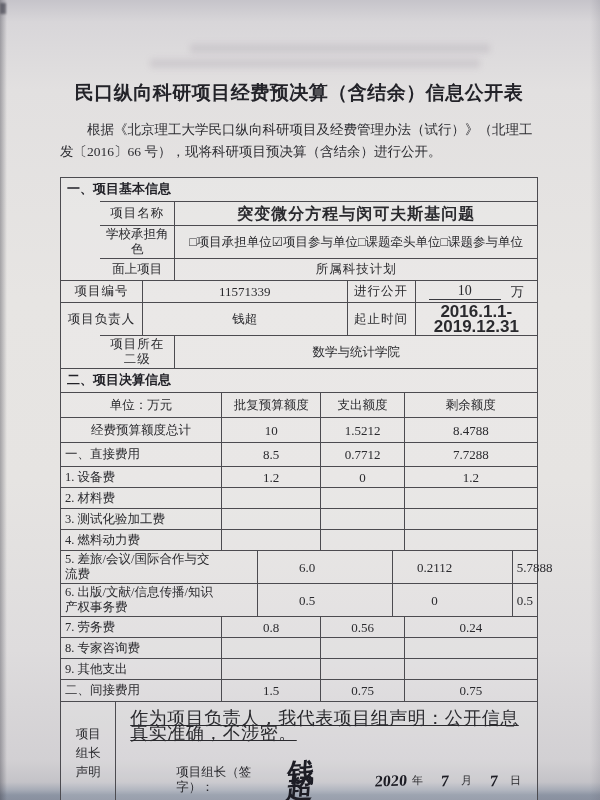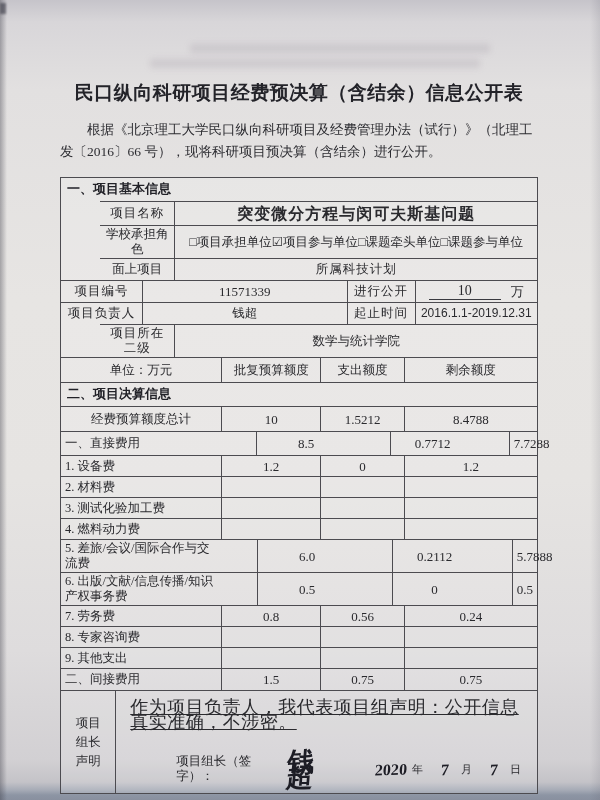--- a/index.html
+++ b/index.html
@@ -49,21 +49,21 @@
   .g-basic2{grid-template-columns:17% auto;min-height:21px;margin-left:39px;}
   .g-dec{grid-template-columns:33.6% 20.9% 17.5% auto;min-height:20px;}
   .g-dech{min-height:24px;}
   .g-dect{min-height:24px;}
   .g-dec2{min-height:32px;gap:36px;}
   .g-decl{grid-template-columns:11.4% auto;min-height:102px;}
 
   .label{letter-spacing:1px;}
   .proj-name{font-size:16px;font-weight:bold;letter-spacing:1px;min-height:23px;}
   .mono-num{font-size:13px;}
-  .bold-sans{font-family:"Liberation Sans","DejaVu Sans",sans-serif;font-weight:normal;font-size:12px;text-align:right;}
+  .bold-sans{font-family:"Liberation Sans","DejaVu Sans",sans-serif;font-weight:bold;font-size:17px;}
   .uline{display:inline-block;min-width:72px;border-bottom:1px solid #3a3a40;
     text-align:center;padding-bottom:1px;font-size:14px;}
   .unit{margin-left:10px;font-size:13px;}
 
   .decl-label{flex-direction:column;justify-content:center;line-height:19px;font-size:12.5px;}
   .decl-body{display:block;padding:9px 10px 6px 14px;text-align:left;}
   .statement{font-size:18px;letter-spacing:.5px;text-decoration:underline;}
   .sig-line{margin-top:24px;display:flex;align-items:center;padding-left:46px;}
   .sig-label{font-size:12.5px;}
   .hw{display:inline-block;font-weight:700;transform:skewX(-6deg) rotate(-2deg);color:#1d1d25;}
@@ -125,39 +125,39 @@
         <div class="cell">钱超</div>
         <div class="cell label">起止时间</div>
         <div class="cell bold-sans">2016.1.1-2019.12.31</div>
       </div>
 
       <div class="row g-basic2">
         <div class="cell label">项目所在二级</div>
         <div class="cell">数学与统计学院</div>
       </div>
 
+      <div class="row">
+        <div class="sec">二、项目决算信息</div>
+      </div>
+
       <div class="row g-dec g-dech">
         <div class="cell">单位：万元</div>
         <div class="cell">批复预算额度</div>
         <div class="cell">支出额度</div>
         <div class="cell">剩余额度</div>
       </div>
 
-      <div class="row">
-        <div class="sec">二、项目决算信息</div>
-      </div>
-
       <div class="row g-dec g-dect">
         <div class="cell">经费预算额度总计</div>
         <div class="cell mono-num">10</div>
         <div class="cell mono-num">1.5212</div>
         <div class="cell mono-num">8.4788</div>
       </div>
 
-      <div class="row g-dec" style="min-height:23px;gap:35px;">
+      <div class="row g-dec" style="min-height:23px;">
         <div class="cell left">一、直接费用</div>
         <div class="cell mono-num">8.5</div>
         <div class="cell mono-num">0.7712</div>
         <div class="cell mono-num">7.7288</div>
       </div>
 
       <div class="row g-dec">
         <div class="cell left">1. 设备费</div>
         <div class="cell mono-num">1.2</div>
         <div class="cell mono-num">0</div>

